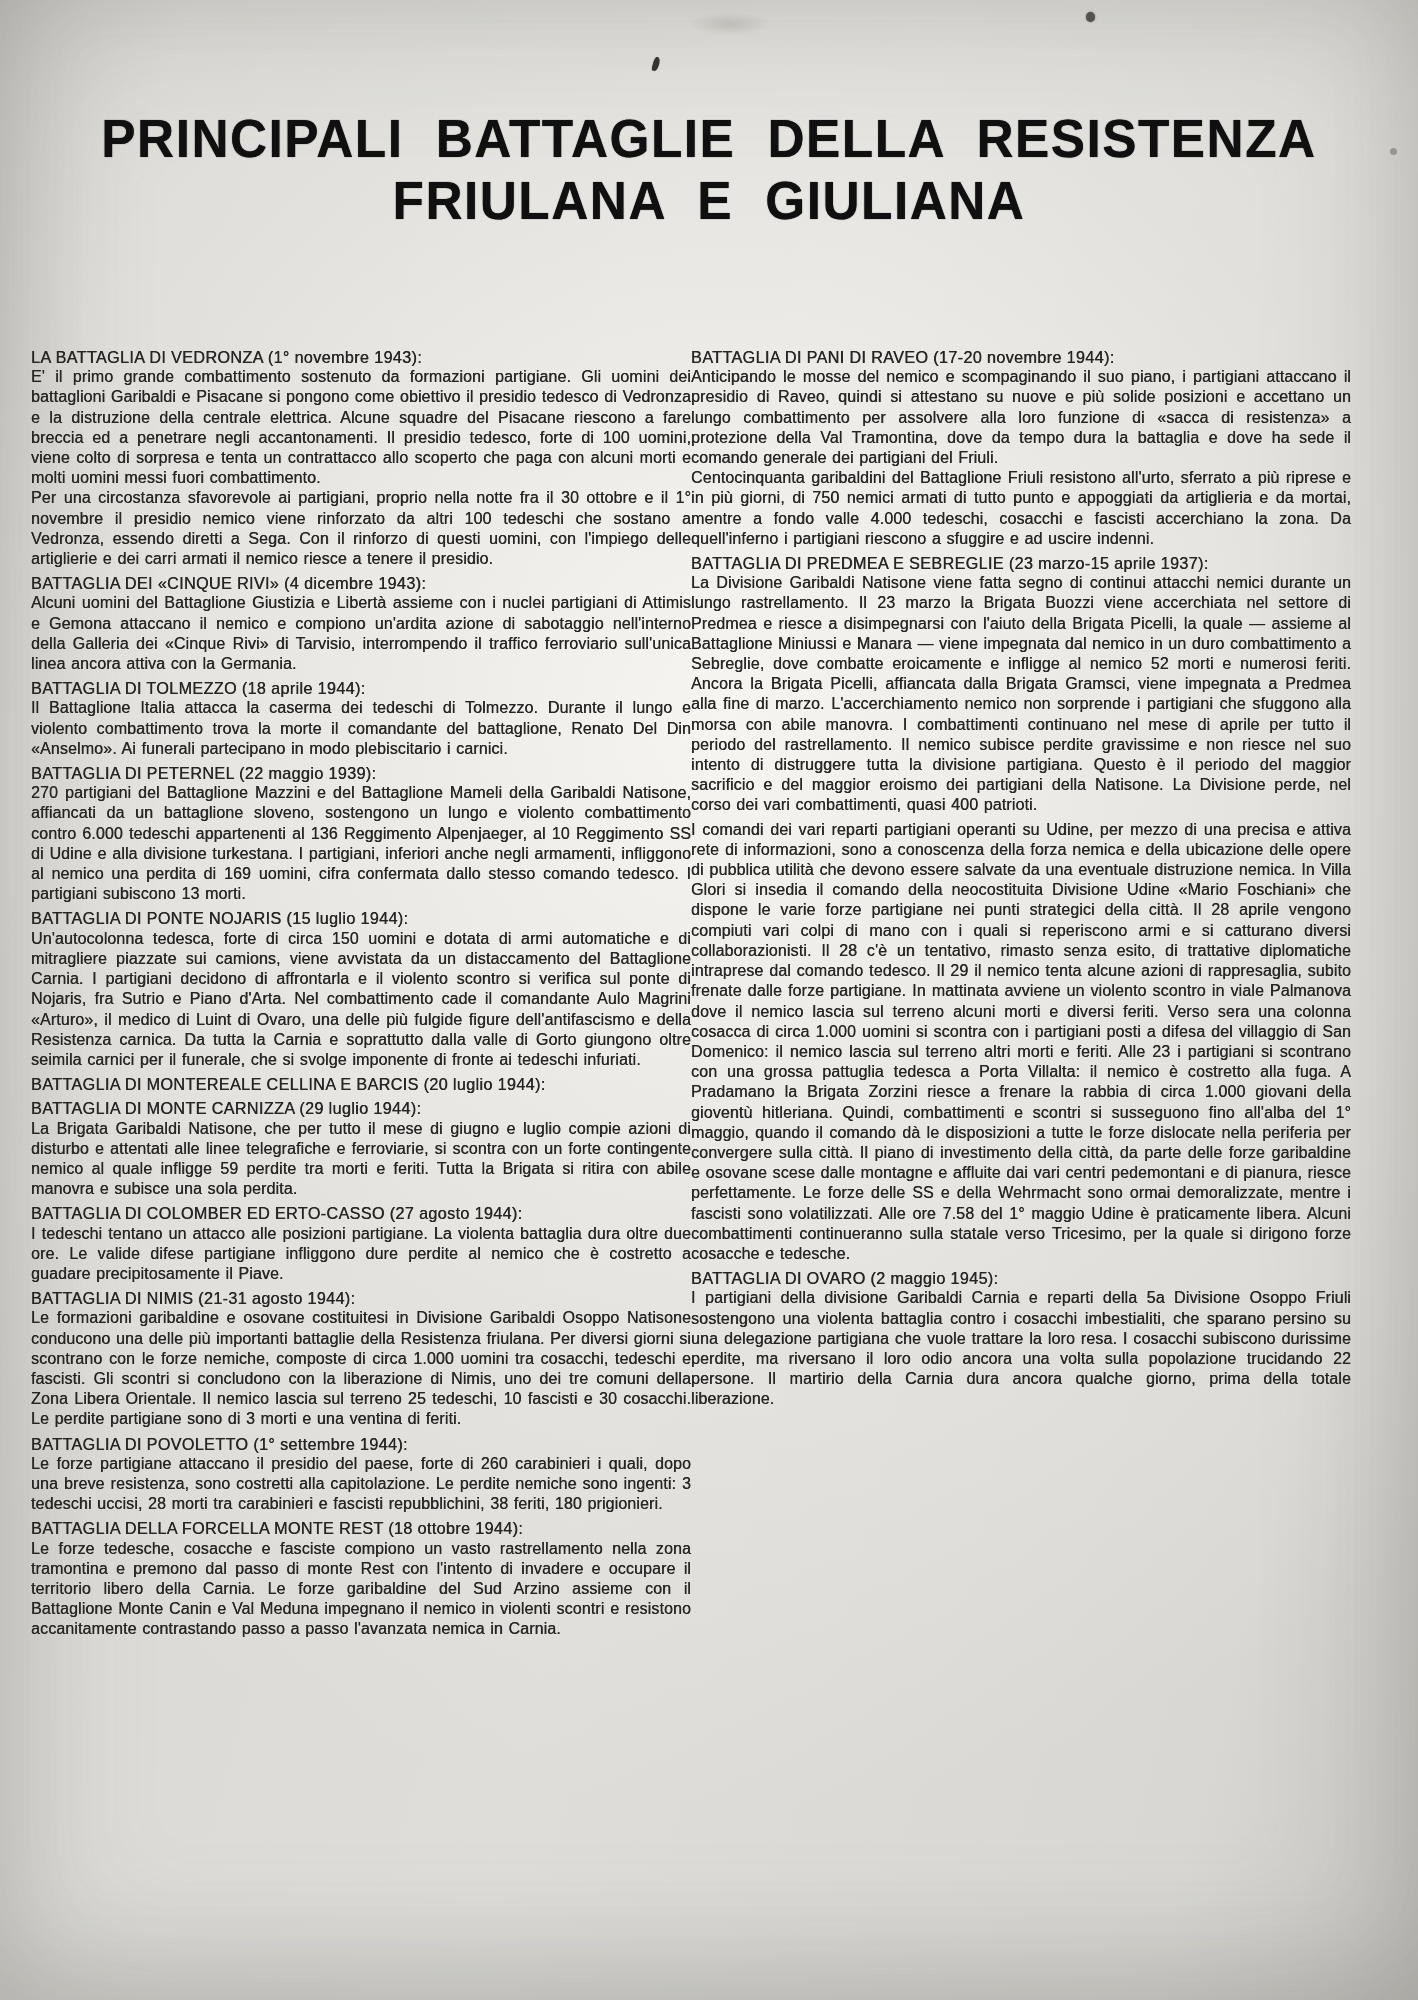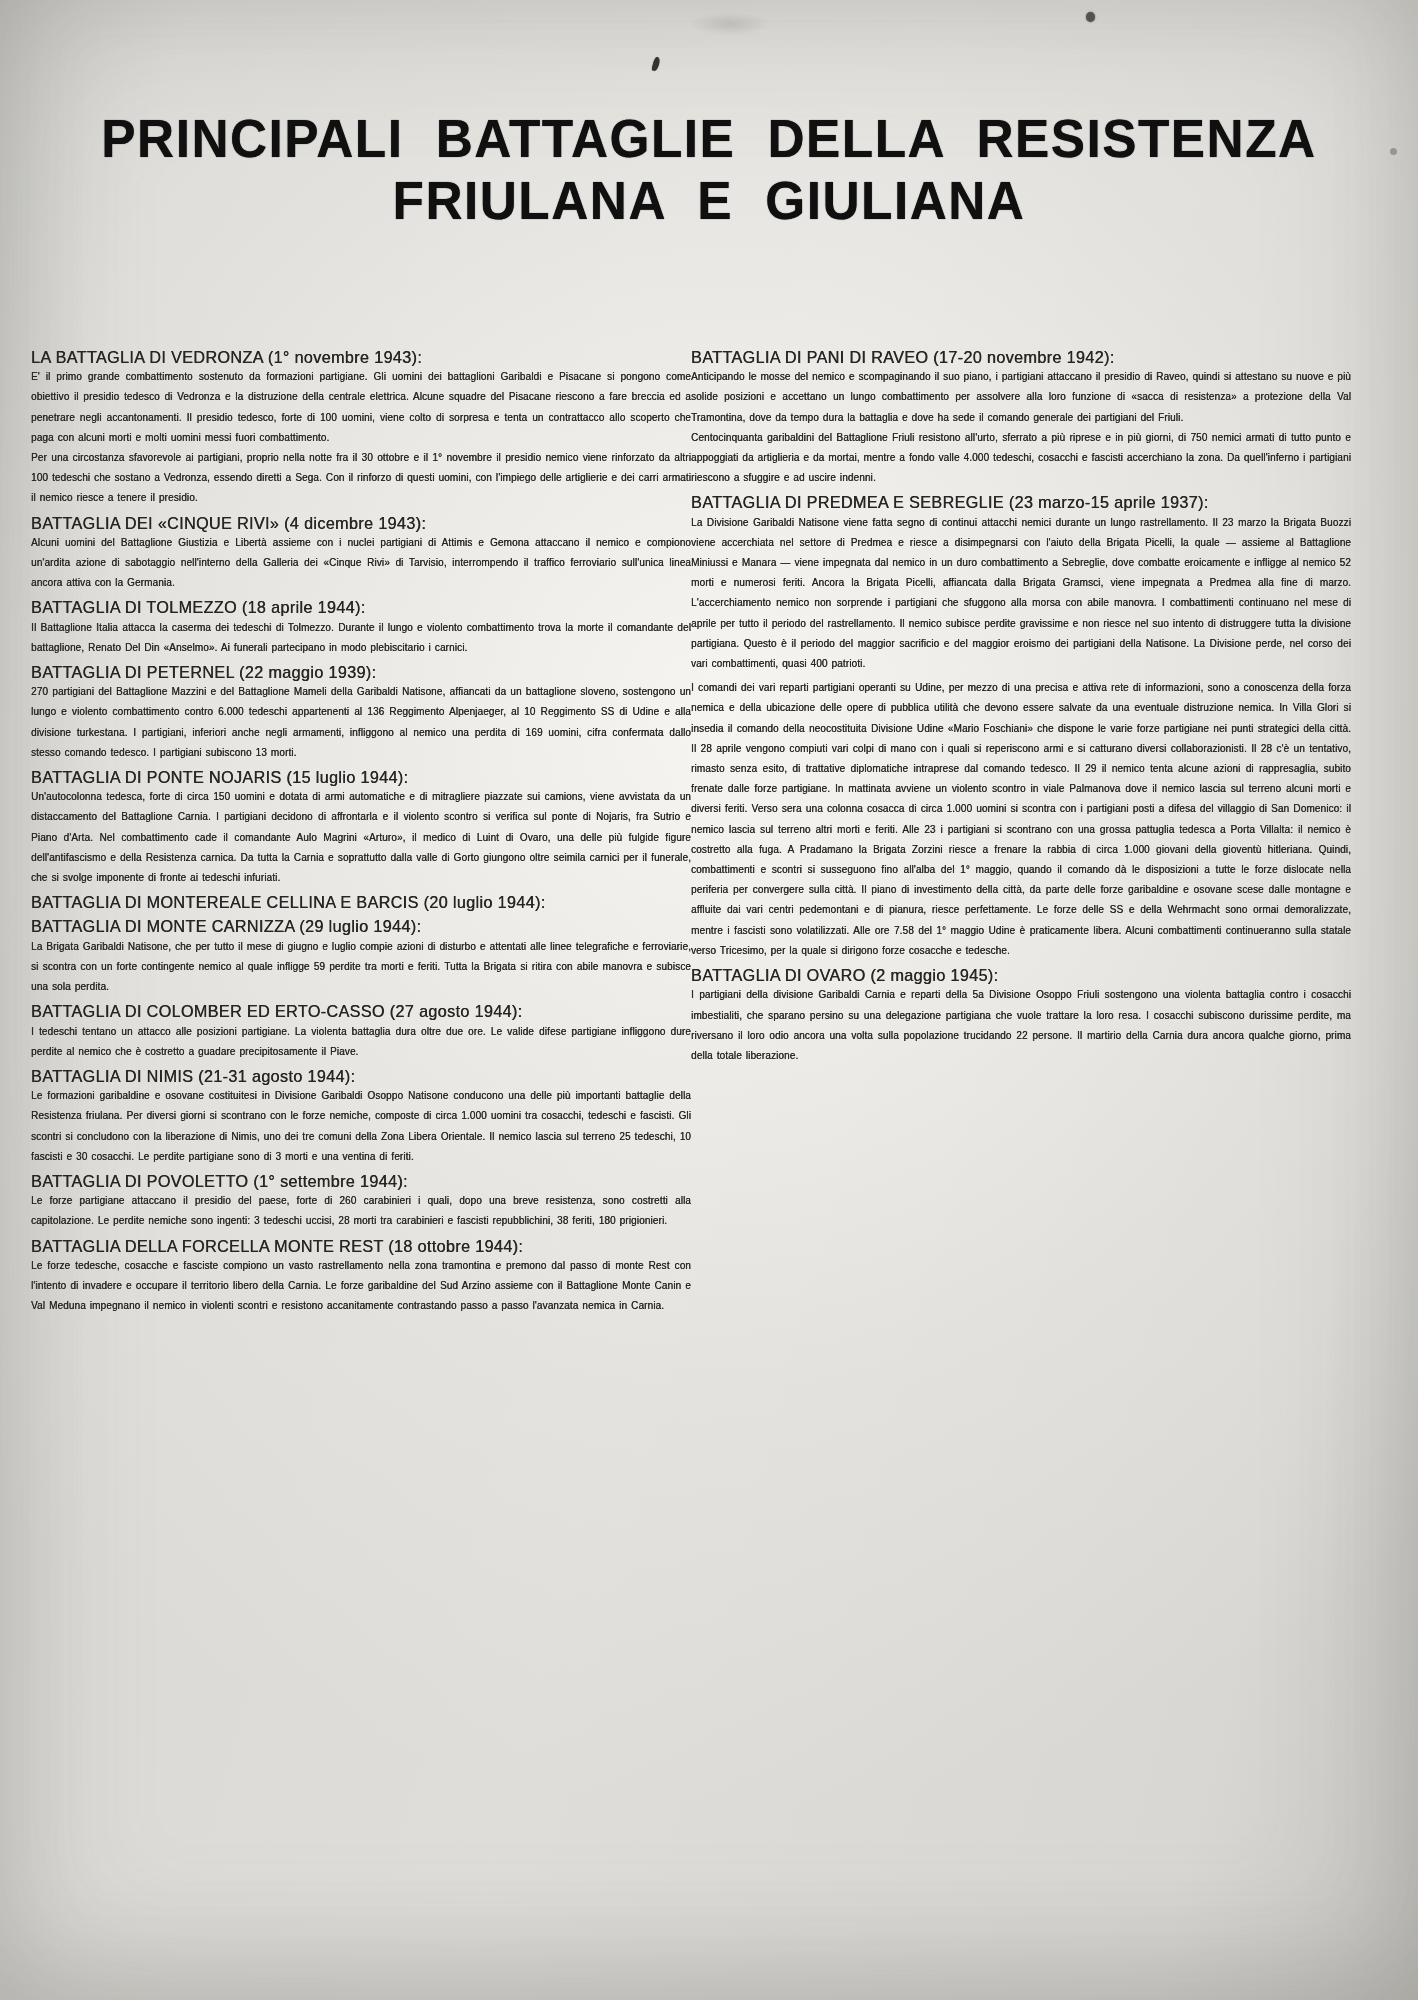--- a/index.html
+++ b/index.html
@@ -49,21 +49,21 @@
     margin: 0;
     font-size: 16.2px;
     font-weight: normal;
     line-height: 20.2px;
     letter-spacing: 0.35px;
     text-shadow: 0.35px 0 0 rgba(38,37,35,0.9);
     white-space: nowrap;
   }
   .battle-paragraph {
     margin: 0;
-    font-size: 10px;
+    font-size: 16px;
     line-height: 20.2px;
     letter-spacing: 0.12px;
     word-spacing: 1px;
     text-align: justify;
     text-shadow: 0.3px 0 0 rgba(38,37,35,0.85);
     hyphens: auto;
   }
   
   .ink-comma {
     position: absolute;
@@ -177,21 +177,21 @@
       <section class="battle-section">
         <h3 class="battle-heading">BATTAGLIA DELLA FORCELLA MONTE REST (18 ottobre 1944):</h3>
         <p class="battle-paragraph">Le forze tedesche, cosacche e fasciste compiono un vasto rastrellamento nella zona tramontina e premono dal passo di monte Rest con l'intento di invadere e occupare il territorio libero della Carnia. Le forze garibaldine del Sud Arzino assieme con il Battaglione Monte Canin e Val Meduna impegnano il nemico in violenti scontri e resistono accanitamente contrastando passo a passo l'avanzata nemica in Carnia.</p>
       </section>
 
     </div>
 
     <div class="col">
 
       <section class="battle-section">
-        <h3 class="battle-heading">BATTAGLIA DI PANI DI RAVEO (17-20 novembre 1942):</h3>
+        <h3 class="battle-heading">BATTAGLIA DI PANI DI RAVEO (17-20 novembre 1944):</h3>
         <p class="battle-paragraph">Anticipando le mosse del nemico e scompaginando il suo piano, i partigiani attaccano il presidio di Raveo, quindi si attestano su nuove e più solide posizioni e accettano un lungo combattimento per assolvere alla loro funzione di «sacca di resistenza» a protezione della Val Tramontina, dove da tempo dura la battaglia e dove ha sede il comando generale dei partigiani del Friuli.</p>
         <p class="battle-paragraph">Centocinquanta garibaldini del Battaglione Friuli resistono all'urto, sferrato a più riprese e in più giorni, di 750 nemici armati di tutto punto e appoggiati da artiglieria e da mortai, mentre a fondo valle 4.000 tedeschi, cosacchi e fascisti accerchiano la zona. Da quell'inferno i partigiani riescono a sfuggire e ad uscire indenni.</p>
       </section>
 
       <section class="battle-section">
         <h3 class="battle-heading">BATTAGLIA DI PREDMEA E SEBREGLIE (23 marzo-15 aprile 1937):</h3>
         <p class="battle-paragraph">La Divisione Garibaldi Natisone viene fatta segno di continui attacchi nemici durante un lungo rastrellamento. Il 23 marzo la Brigata Buozzi viene accerchiata nel settore di Predmea e riesce a disimpegnarsi con l'aiuto della Brigata Picelli, la quale — assieme al Battaglione Miniussi e Manara — viene impegnata dal nemico in un duro combattimento a Sebreglie, dove combatte eroicamente e infligge al nemico 52 morti e numerosi feriti. Ancora la Brigata Picelli, affiancata dalla Brigata Gramsci, viene impegnata a Predmea alla fine di marzo. L'accerchiamento nemico non sorprende i partigiani che sfuggono alla morsa con abile manovra. I combattimenti continuano nel mese di aprile per tutto il periodo del rastrellamento. Il nemico subisce perdite gravissime e non riesce nel suo intento di distruggere tutta la divisione partigiana. Questo è il periodo del maggior sacrificio e del maggior eroismo dei partigiani della Natisone. La Divisione perde, nel corso dei vari combattimenti, quasi 400 patrioti.</p>
       </section>
 
       <section class="battle-section">

